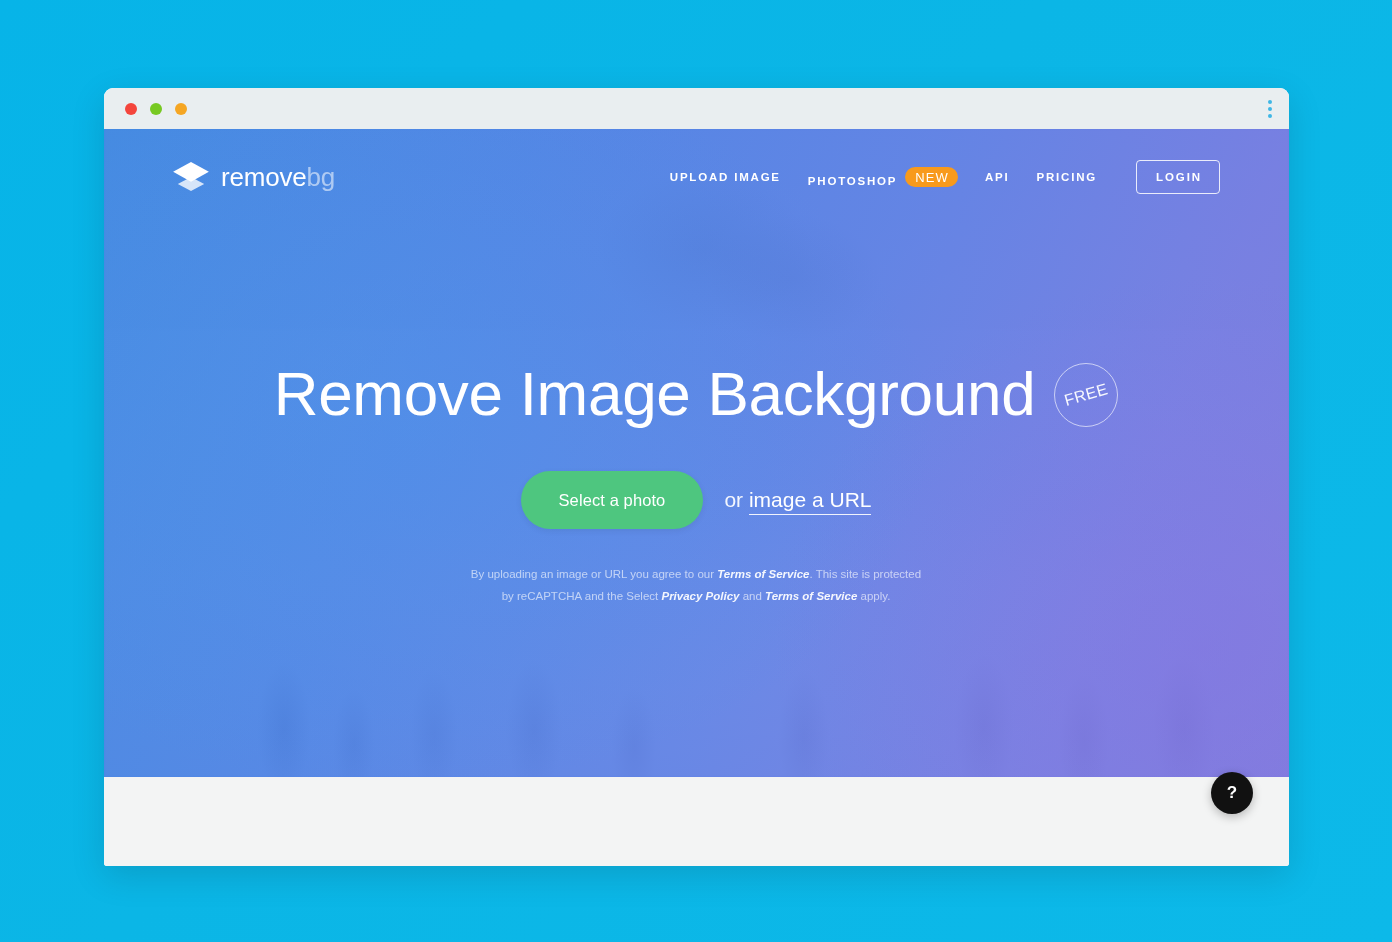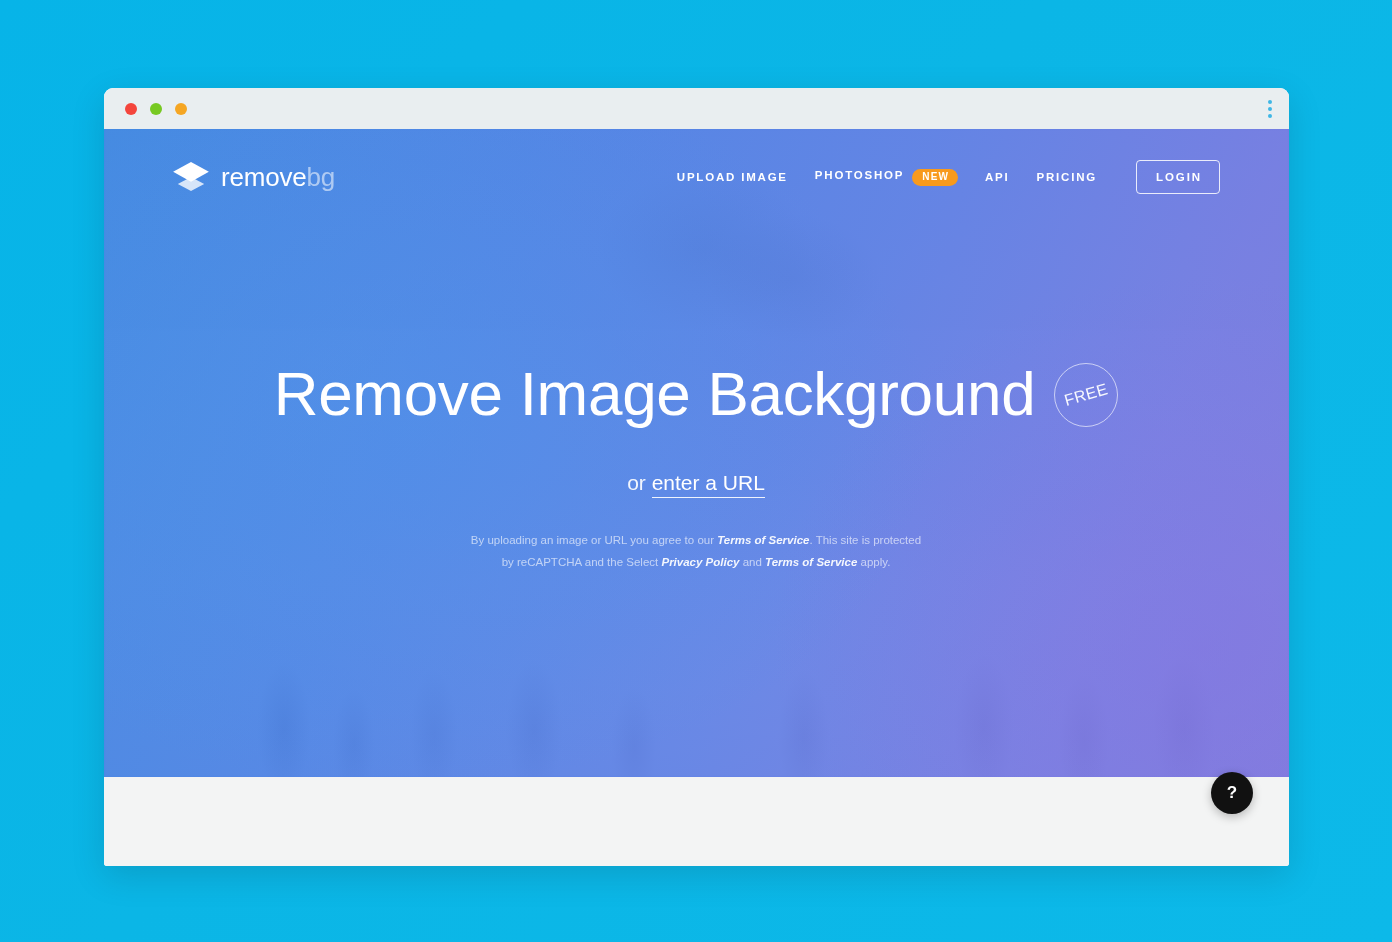--- a/index.html
+++ b/index.html
@@ -149,28 +149,28 @@
   }
   .nav-link {
     color: #ffffff;
     font-size: 11.5px;
     letter-spacing: 1.8px;
     font-weight: 600;
     text-decoration: none;
     cursor: pointer;
     white-space: nowrap;
     display: flex;
-    align-items: flex-start;
+    align-items: flex-end;
     gap: 8px;
   }
   .badge-new {
     background: #f89a1c;
     color: #fff;
-    font-size: 10px;
-    font-weight: 700;
+    font-size: 13px;
+    font-weight: 400;
     letter-spacing: 1.1px;
     padding: 3.5px 9px 3.5px 10px;
     border-radius: 11px;
     line-height: 1;
   }
   .btn-login {
     border: 1px solid rgba(255,255,255,.85);
     border-radius: 4px;
     padding: 10px 17px 10px 19px;
     color: #fff;
@@ -366,22 +366,23 @@
 
         <div class="headline-row">
           <h1 class="headline">Remove Image Background</h1>
           <div class="free-badge">
             <span>FREE</span>
           </div>
         </div>
 
 
         <div class="cta-row">
+          <button class="btn-select">Select a photo</button>
           <div class="url-text">
-            <span>or </span><a class="url-link">enter a URL</a>
+            <span>or </span><a class="url-link">image a URL</a>
           </div>
         </div>
 
         <div class="fineprint">
           <div>
             <span>By uploading an image or URL you agree to our </span><a>Terms of Service</a><span>. This site is protected</span>
           </div>
           <div>
             <span>by reCAPTCHA and the Select </span><a>Privacy Policy</a><span> and </span><a>Terms of Service</a><span> apply.</span>
           </div>

